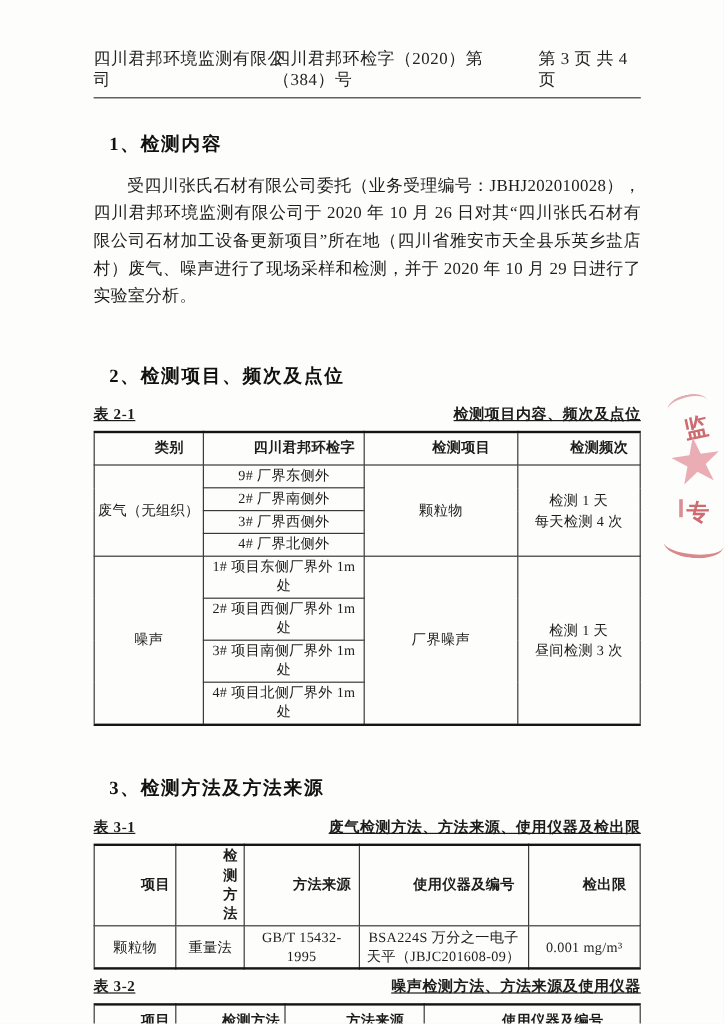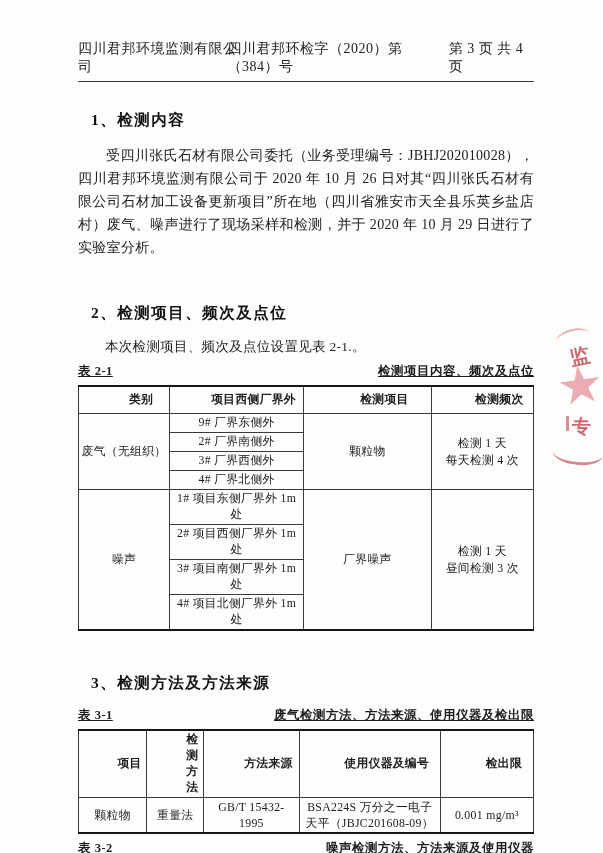--- a/index.html
+++ b/index.html
@@ -132,38 +132,37 @@
     <div class="doc-header">
       <span>四川君邦环境监测有限公司</span>
       <span class="mid">四川君邦环检字（2020）第（384）号</span>
       <span>第 3 页 共 4 页</span>
     </div>
 
     <h2 class="sec-title t1">1、检测内容</h2>
     <p class="body-para">受四川张氏石材有限公司委托（业务受理编号：JBHJ202010028），四川君邦环境监测有限公司于 2020 年 10 月 26 日对其“四川张氏石材有限公司石材加工设备更新项目”所在地（四川省雅安市天全县乐英乡盐店村）废气、噪声进行了现场采样和检测，并于 2020 年 10 月 29 日进行了实验室分析。</p>
 
     <h2 class="sec-title t2">2、检测项目、频次及点位</h2>
-    <p class="intro">本次检测项目、频次及点位设置见表 2-1.。</p>
 
     <div class="tbl-caption">
       <span>表 2-1</span>
       <span>检测项目内容、频次及点位</span>
     </div>
 
     <table class="tbl tbl21">
       <colgroup>
         <col style="width:20%">
           <col style="width:29.5%">
           <col style="width:28%">
           <col style="width:22.5%">
       </colgroup>
       <thead>
         <tr>
           <th>类别</th>
-          <th>项目西侧厂界外</th>
+          <th>四川君邦环检字</th>
           <th>检测项目</th>
           <th>检测频次</th>
         </tr>
       </thead>
       <tbody>
         <tr>
           <td rowspan="4">废气（无组织）</td>
           <td>9#  厂界东侧外</td>
           <td rowspan="4">颗粒物</td>
           <td rowspan="4" class="freq">

